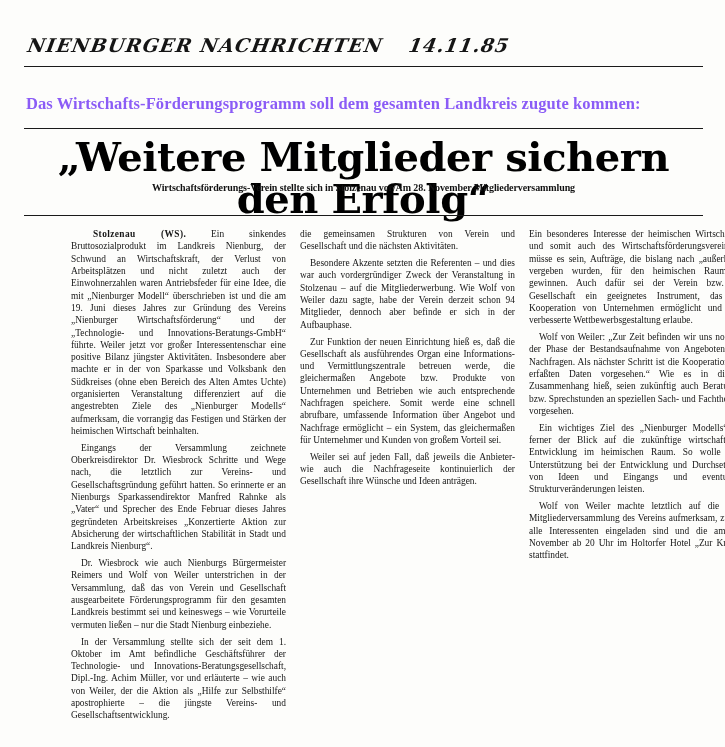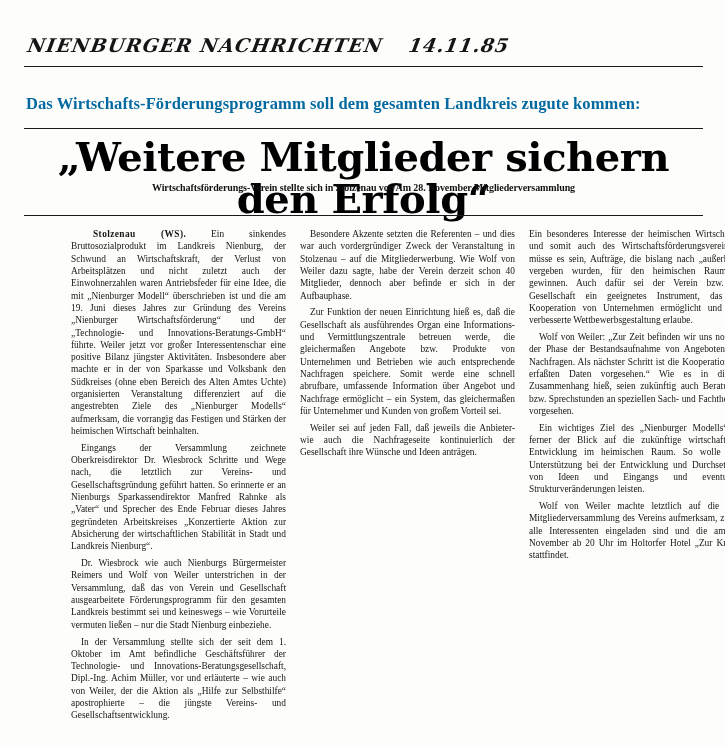--- a/index.html
+++ b/index.html
@@ -66,21 +66,21 @@
   .kicker {
     position: absolute;
     top: 94px;
     left: 26px;
     right: 24px;
     font-family: "Liberation Serif", serif;
     font-weight: 700;
     font-size: 16.5px;
     letter-spacing: 0.1px;
     text-align: left;
-    color: #0369a1;
+    color: #8b5cf6;
   }
 
   
   .headline {
     position: absolute;
     top: 136px;
     left: 26px;
     right: 24px;
     text-align: center;
     font-family: "DejaVu Serif", serif;
@@ -163,21 +163,22 @@
   <div class="columns">
 
     <div class="col">
       <p class="lead"><span class="leadin">Stolzenau (WS).</span><span> Ein sinkendes Bruttosozialprodukt im Landkreis Nienburg, der Schwund an Wirtschaftskraft, der Verlust von Arbeitsplätzen und nicht zuletzt auch der Einwohnerzahlen waren Antriebsfeder für eine Idee, die mit „Nienburger Modell“ überschrieben ist und die am 19. Juni dieses Jahres zur Gründung des Vereins „Nienburger Wirtschaftsförderung“ und der „Technologie- und Innovations-Beratungs-GmbH“ führte. Weiler jetzt vor großer Interessentenschar eine positive Bilanz jüngster Aktivitäten. Insbesondere aber machte er in der von Sparkasse und Volksbank den Südkreises (ohne eben Bereich des Alten Amtes Uchte) organisierten Veranstaltung differenziert auf die angestrebten Ziele des „Nienburger Modells“ aufmerksam, die vorrangig das Festigen und Stärken der heimischen Wirtschaft beinhalten.</span></p>
       <p>Eingangs der Versammlung zeichnete Oberkreisdirektor Dr. Wiesbrock Schritte und Wege nach, die letztlich zur Vereins- und Gesellschaftsgründung geführt hatten. So erinnerte er an Nienburgs Sparkassendirektor Manfred Rahnke als „Vater“ und Sprecher des Ende Februar dieses Jahres gegründeten Arbeitskreises „Konzertierte Aktion zur Absicherung der wirtschaftlichen Stabilität in Stadt und Landkreis Nienburg“.</p>
       <p>Dr. Wiesbrock wie auch Nienburgs Bürgermeister Reimers und Wolf von Weiler unterstrichen in der Versammlung, daß das von Verein und Gesellschaft ausgearbeitete Förderungsprogramm für den gesamten Landkreis bestimmt sei und keineswegs – wie Vorurteile vermuten ließen – nur die Stadt Nienburg einbeziehe.</p>
       <p>In der Versammlung stellte sich der seit dem 1. Oktober im Amt befindliche Geschäftsführer der Technologie- und Innovations-Beratungsgesellschaft, Dipl.-Ing. Achim Müller, vor und erläuterte – wie auch von Weiler, der die Aktion als „Hilfe zur Selbsthilfe“ apostrophierte – die jüngste Vereins- und Gesellschaftsentwicklung.</p>
     </div>
 
     <div class="col">
-      <p>Besondere Akzente setzten die Referenten – und dies war auch vordergründiger Zweck der Veranstaltung in Stolzenau – auf die Mitgliederwerbung. Wie Wolf von Weiler dazu sagte, habe der Verein derzeit schon 40 Mitglieder, dennoch aber befinde er sich in der Aufbauphase.</p>
+      <p class="nolead">die gemeinsamen Strukturen von Verein und Gesellschaft und die nächsten Aktivitäten.</p>
+      <p>Besondere Akzente setzten die Referenten – und dies war auch vordergründiger Zweck der Veranstaltung in Stolzenau – auf die Mitgliederwerbung. Wie Wolf von Weiler dazu sagte, habe der Verein derzeit schon 94 Mitglieder, dennoch aber befinde er sich in der Aufbauphase.</p>
       <p>Zur Funktion der neuen Einrichtung hieß es, daß die Gesellschaft als ausführendes Organ eine Informations- und Vermittlungszentrale betreuen werde, die gleichermaßen Angebote bzw. Produkte von Unternehmen und Betrieben wie auch entsprechende Nachfragen speichere. Somit werde eine schnell abrufbare, umfassende Information über Angebot und Nachfrage ermöglicht – ein System, das gleichermaßen für Unternehmer und Kunden von großem Vorteil sei.</p>
       <p>Weiler sei auf jeden Fall, daß jeweils die Anbieter- wie auch die Nachfrageseite kontinuierlich der Gesellschaft ihre Wünsche und Ideen anträgen.</p>
     </div>
 
     <div class="col">
       <p class="nolead">Ein besonderes Interesse der heimischen Wirtschaft – und somit auch des Wirtschaftsförderungsvereins – müsse es sein, Aufträge, die bislang nach „außerhalb“ vergeben wurden, für den heimischen Raum zu gewinnen. Auch dafür sei der Verein bzw. die Gesellschaft ein geeignetes Instrument, das die Kooperation von Unternehmen ermöglicht und eine verbesserte Wettbewerbsgestaltung erlaube.</p>
       <p>Wolf von Weiler: „Zur Zeit befinden wir uns noch in der Phase der Bestandsaufnahme von Angeboten und Nachfragen. Als nächster Schritt ist die Kooperation der erfaßten Daten vorgesehen.“ Wie es in diesem Zusammenhang hieß, seien zukünftig auch Beratungs- bzw. Sprechstunden an speziellen Sach- und Fachthemen vorgesehen.</p>
       <p>Ein wichtiges Ziel des „Nienburger Modells“ sei ferner der Blick auf die zukünftige wirtschaftliche Entwicklung im heimischen Raum. So wolle man Unterstützung bei der Entwicklung und Durchsetzung von Ideen und Eingangs und eventueller Strukturveränderungen leisten.</p>
       <p>Wolf von Weiler machte letztlich auf die erste Mitgliederversammlung des Vereins aufmerksam, zu der alle Interessenten eingeladen sind und die am 28. November ab 20 Uhr im Holtorfer Hotel „Zur Krone“ stattfindet.</p>
     </div>

